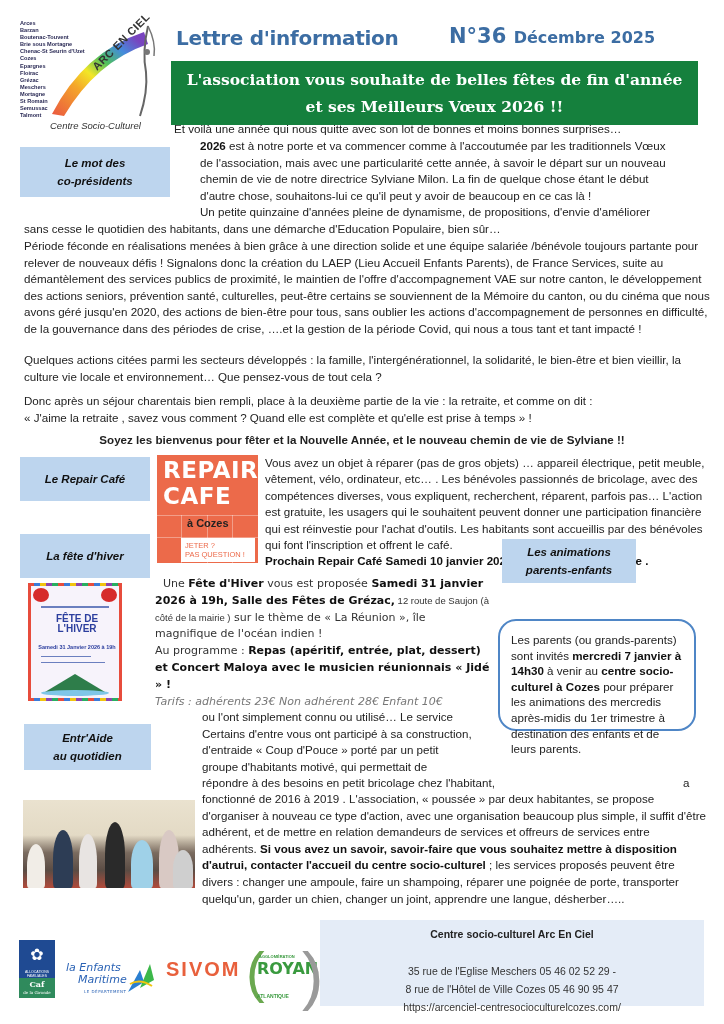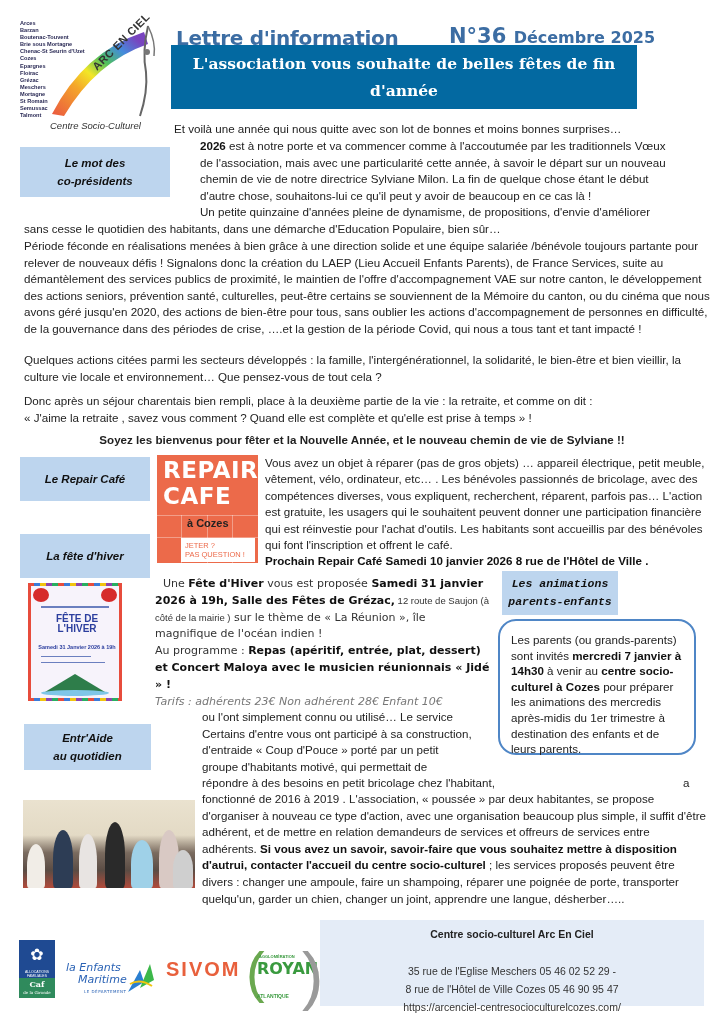--- a/index.html
+++ b/index.html
@@ -11,21 +11,21 @@
   .logo { left: 12px; left: 14px; top: 14px; width: 150px; height: 118px; }
   .logo-towns { position: absolute; left: 6px; top: 6px; font-size: 5.6px; line-height: 7.1px; font-weight: bold; color: #2a2a55; font-family: "Liberation Sans", sans-serif; }
   .logo-arc { position: absolute; left: 30px; top: 8px; width: 120px; height: 96px; }
   .logo-name { position: absolute; left: 76px; top: 50px; font-size: 11px; font-weight: bold; color: #333; transform: rotate(-45deg); transform-origin: left top; letter-spacing: 0.5px; white-space: nowrap; }
   .logo-sub { position: absolute; left: 36px; top: 106px; font-size: 9.5px; font-style: italic; color: #333; white-space: nowrap; }
 
   
   .title { left: 176px; top: 26px; font-family: "DejaVu Sans", sans-serif; font-size: 20px; color: #3c6da3; font-weight: bold; letter-spacing: -0.3px; white-space: nowrap; }
   .issue { left: 449px; top: 24px; font-family: "DejaVu Sans", sans-serif; font-size: 21px; color: #3c6da3; font-weight: bold; white-space: nowrap; text-align: right; }
   .issue .date { font-size: 16px; }
-  .banner { left: 171px; top: 45px; width: 466px; height: 64px; background: #0369a1; }
+  .banner { left: 171px; top: 61px; width: 527px; height: 64px; background: #15803d; }
   .banner div { text-align: center; font-family: "DejaVu Serif", serif; font-weight: bold; color: #ffffff; font-size: 15.5px; line-height: 27px; padding-top: 5px; }
   .banner div + div { padding-top: 0; }
 
   
   .side-label { background: #bdd5ee; text-align: center; font-style: italic; font-weight: bold; font-size: 11.5px; line-height: 18px; color: #111; display: flex; flex-direction: column; justify-content: center; align-items: center; }
 
   
   .txt { font-size: 11.6px; line-height: 16.6px; color: #222; }
   .txt b { font-weight: bold; color: #111; }
   .p-block { left: 24px; width: 690px; }
@@ -41,22 +41,22 @@
   
   .poster { left: 28px; top: 583px; width: 94px; height: 118px; background: #f7f3fb; border: 3px solid transparent; border-image: repeating-linear-gradient(90deg,#e74c3c 0 6px,#3b7bd8 6px 12px,#f1c40f 12px 18px,#8e44ad 18px 24px,#27ae60 24px 30px) 3; overflow: hidden; }
   .poster .flower { position: absolute; top: 2px; width: 16px; height: 14px; border-radius: 50%; background: #d62b2b; }
   .poster .ptitle { position: absolute; left: 6px; top: 28px; width: 80px; text-align: center; font-size: 10px; font-weight: bold; color: #2c3e9e; line-height: 10px; }
   .poster .pline { position: absolute; left: 10px; height: 2px; background: #6b7fbf; }
   .poster .pdate { position: absolute; left: 6px; top: 58px; width: 80px; text-align: center; font-size: 5.5px; font-weight: bold; color: #2c3e9e; }
   .poster .island { position: absolute; left: 14px; top: 88px; width: 0; height: 0; border-left: 30px solid transparent; border-right: 30px solid transparent; border-bottom: 18px solid #2e7d4a; }
   .poster .sea { position: absolute; left: 10px; top: 104px; width: 68px; height: 6px; border-radius: 50%; background: #7fc6e8; }
 
   
-  .parents-label { left: 502px; top: 571px; width: 116px; height: 44px; font-family: Liberation Mono, monospace; }
-  .parents-box { left: 498px; top: 619px; width: 198px; height: 136px; border: 2.5px solid #4f86c6; border-radius: 18px; padding: 11px 8px 0 11px; background: #fff; }
+  .parents-label { left: 502px; top: 539px; width: 134px; height: 44px; }
+  .parents-box { left: 498px; top: 619px; width: 198px; height: 112px; border: 2.5px solid #4f86c6; border-radius: 18px; padding: 11px 8px 0 11px; background: #fff; }
   .parents-box .txt { font-size: 11.6px; line-height: 15.6px; }
 
   
   .photo { left: 23px; top: 800px; width: 172px; height: 88px; background: linear-gradient(180deg,#eae2cf 0%, #e3dac5 40%, #7a6b5f 60%, #5b4c44 80%, #b24a3a 100%); overflow: hidden; }
   .photo .person { position: absolute; border-radius: 50% 50% 10% 10%; }
 
   
   .contact { left: 320px; top: 920px; width: 384px; height: 86px; background: #e4ecf7; text-align: center; }
   .contact .cname { font-size: 10.5px; font-weight: bold; padding-top: 8px; color: #222; }
   .contact .cline { font-size: 10.5px; color: #333; line-height: 18px; }

